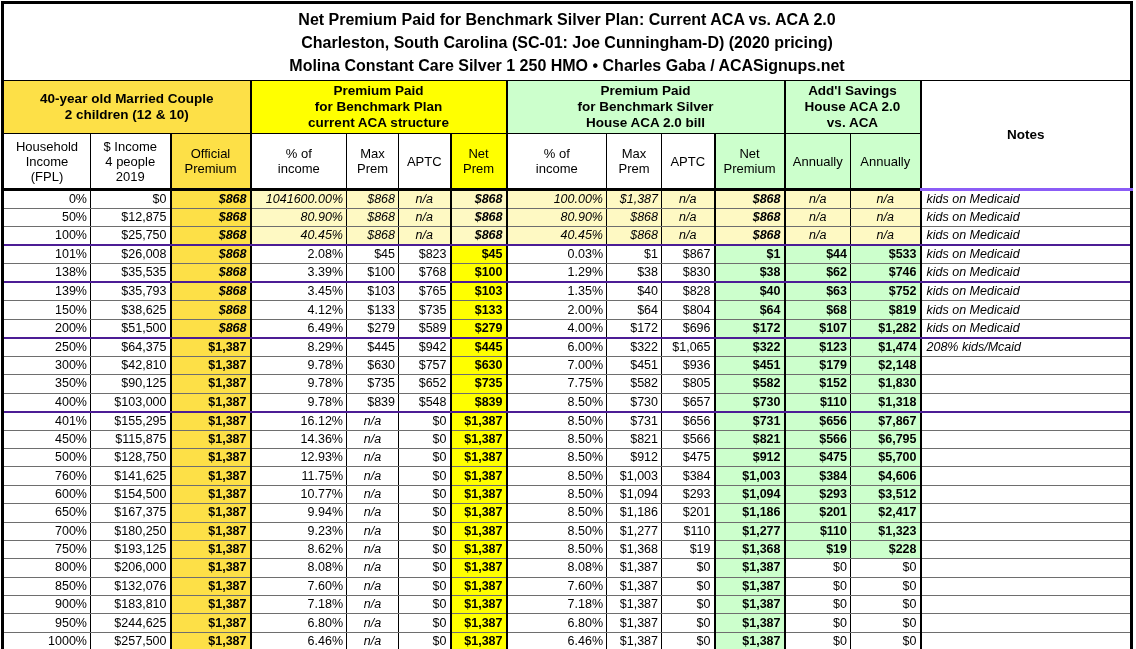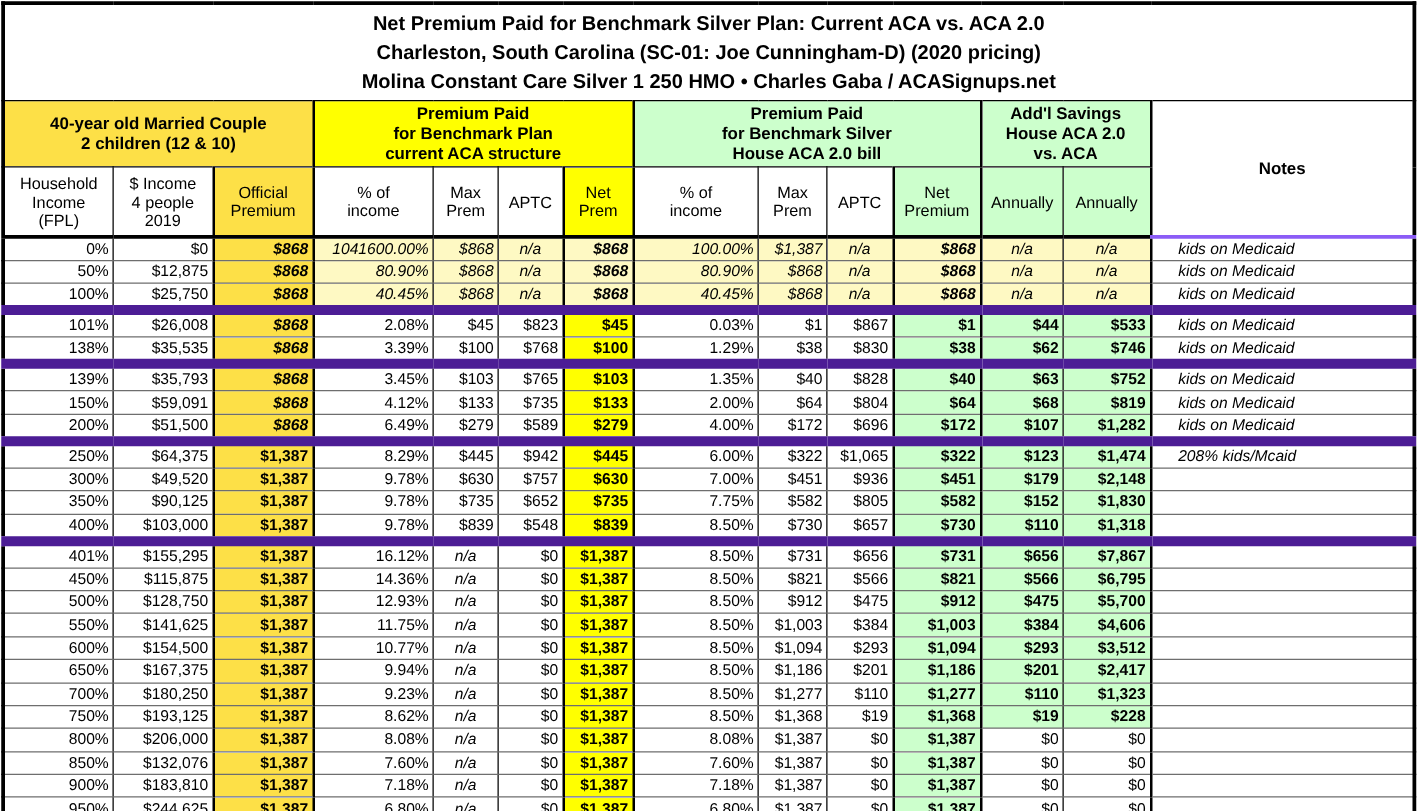--- a/index.html
+++ b/index.html
@@ -9,30 +9,30 @@
   td,th{padding:0 3px;overflow:hidden;white-space:nowrap;font-size:12.5px;border-right:1px solid #000;}
   
   .title-cell{border-bottom:1px solid #000;text-align:center;vertical-align:middle;height:72px;padding:2px 0;}
   .title-line{font-weight:bold;font-size:16px;line-height:23px;}
   
   .grp th{font-weight:bold;font-size:13.5px;text-align:center;vertical-align:middle;white-space:pre-line;line-height:16px;border-bottom:1px solid #000;height:52px;}
   .sub th{font-weight:normal;font-size:13px;text-align:center;vertical-align:middle;white-space:pre-line;line-height:15px;border-bottom:3px solid #000;height:54px;}
   
   tbody tr{height:18.4px;}
   tbody td{text-align:right;border-bottom:1px solid #6e6e6e;line-height:17px;}
-  tr.thick td{border-bottom:8px solid #4c1d95;}
+  tr.thick td{border-bottom:2px solid #4c1d95;}
   .vr2{border-right:2px solid #000 !important;}
   .lyel{background:#fde047;}
   .yel{background:#FFFF00;}
   .grn{background:#CCFFCC;}
   .pinkbg{background:#fef9c3;}
   .b{font-weight:bold;}
   .i{font-style:italic;}
   .ctr{text-align:center !important;}
-  .left{text-align:left !important;padding-left:21px;}
+  .left{text-align:left !important;padding-left:5px;}
   .notes-head{font-weight:bold;font-size:13.5px;text-align:center;vertical-align:middle;}
 </style>
 </head>
 <body>
 
 <div class="frame">
 <table>
   <colgroup>
     <col style="width:88px">
         <col style="width:80px">
@@ -190,21 +190,21 @@
           <td class="">1.35%</td>
           <td class="">$40</td>
           <td class="vr2">$828</td>
           <td class="vr2 grn b">$40</td>
           <td class="grn b">$63</td>
           <td class="vr2 grn b">$752</td>
           <td class="i left">kids on Medicaid</td>
         </tr>
         <tr>
           <td class="">150%</td>
-          <td class="vr2">$59,091</td>
+          <td class="vr2">$38,625</td>
           <td class="vr2 lyel b i">$868</td>
           <td class="">4.12%</td>
           <td class="">$133</td>
           <td class="vr2">$735</td>
           <td class="vr2 yel b">$133</td>
           <td class="">2.00%</td>
           <td class="">$64</td>
           <td class="vr2">$804</td>
           <td class="vr2 grn b">$64</td>
           <td class="grn b">$68</td>
@@ -238,21 +238,21 @@
           <td class="">6.00%</td>
           <td class="">$322</td>
           <td class="vr2">$1,065</td>
           <td class="vr2 grn b">$322</td>
           <td class="grn b">$123</td>
           <td class="vr2 grn b">$1,474</td>
           <td class="i left">208% kids/Mcaid</td>
         </tr>
         <tr>
           <td class="">300%</td>
-          <td class="vr2">$49,520</td>
+          <td class="vr2">$42,810</td>
           <td class="vr2 lyel b">$1,387</td>
           <td class="">9.78%</td>
           <td class="">$630</td>
           <td class="vr2">$757</td>
           <td class="vr2 yel b">$630</td>
           <td class="">7.00%</td>
           <td class="">$451</td>
           <td class="vr2">$936</td>
           <td class="vr2 grn b">$451</td>
           <td class="grn b">$179</td>
@@ -333,21 +333,21 @@
           <td class="vr2 yel b">$1,387</td>
           <td class="">8.50%</td>
           <td class="">$912</td>
           <td class="vr2">$475</td>
           <td class="vr2 grn b">$912</td>
           <td class="grn b">$475</td>
           <td class="vr2 grn b">$5,700</td>
           <td class="i left"></td>
         </tr>
         <tr>
-          <td class="">550%</td>
+          <td class="">760%</td>
           <td class="vr2">$141,625</td>
           <td class="vr2 lyel b">$1,387</td>
           <td class="">11.75%</td>
           <td class="ctr i">n/a</td>
           <td class="vr2">$0</td>
           <td class="vr2 yel b">$1,387</td>
           <td class="">8.50%</td>
           <td class="">$1,003</td>
           <td class="vr2">$384</td>
           <td class="vr2 grn b">$1,003</td>

